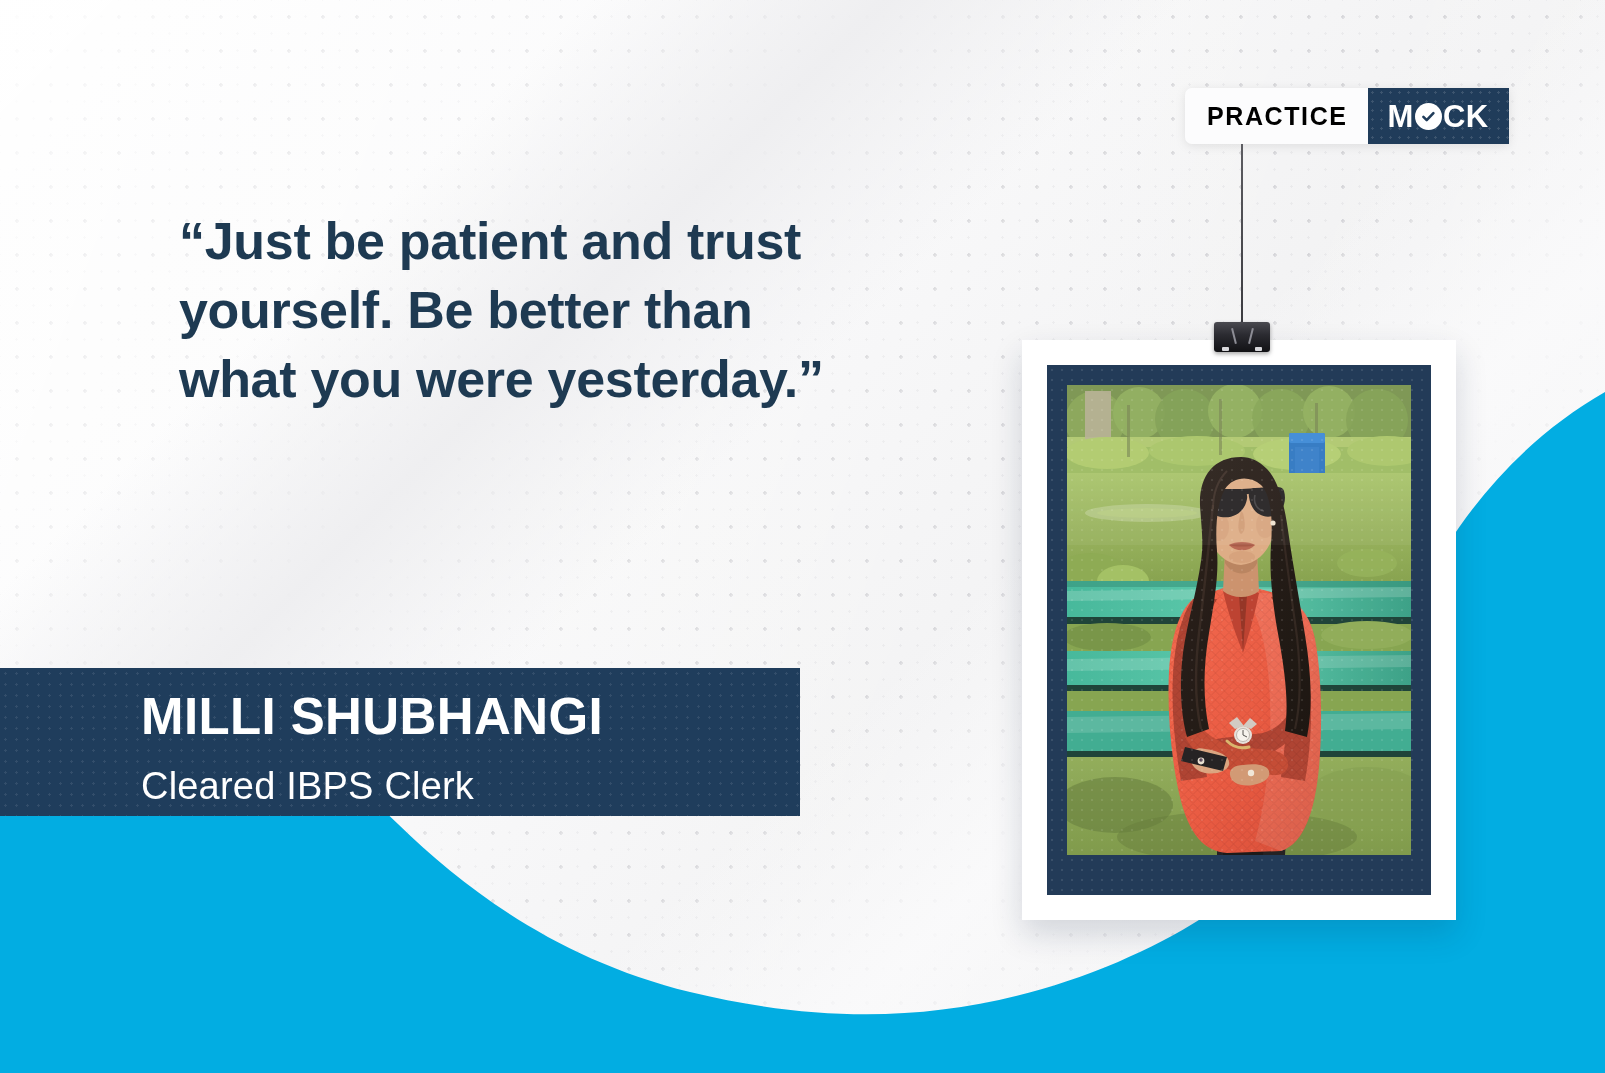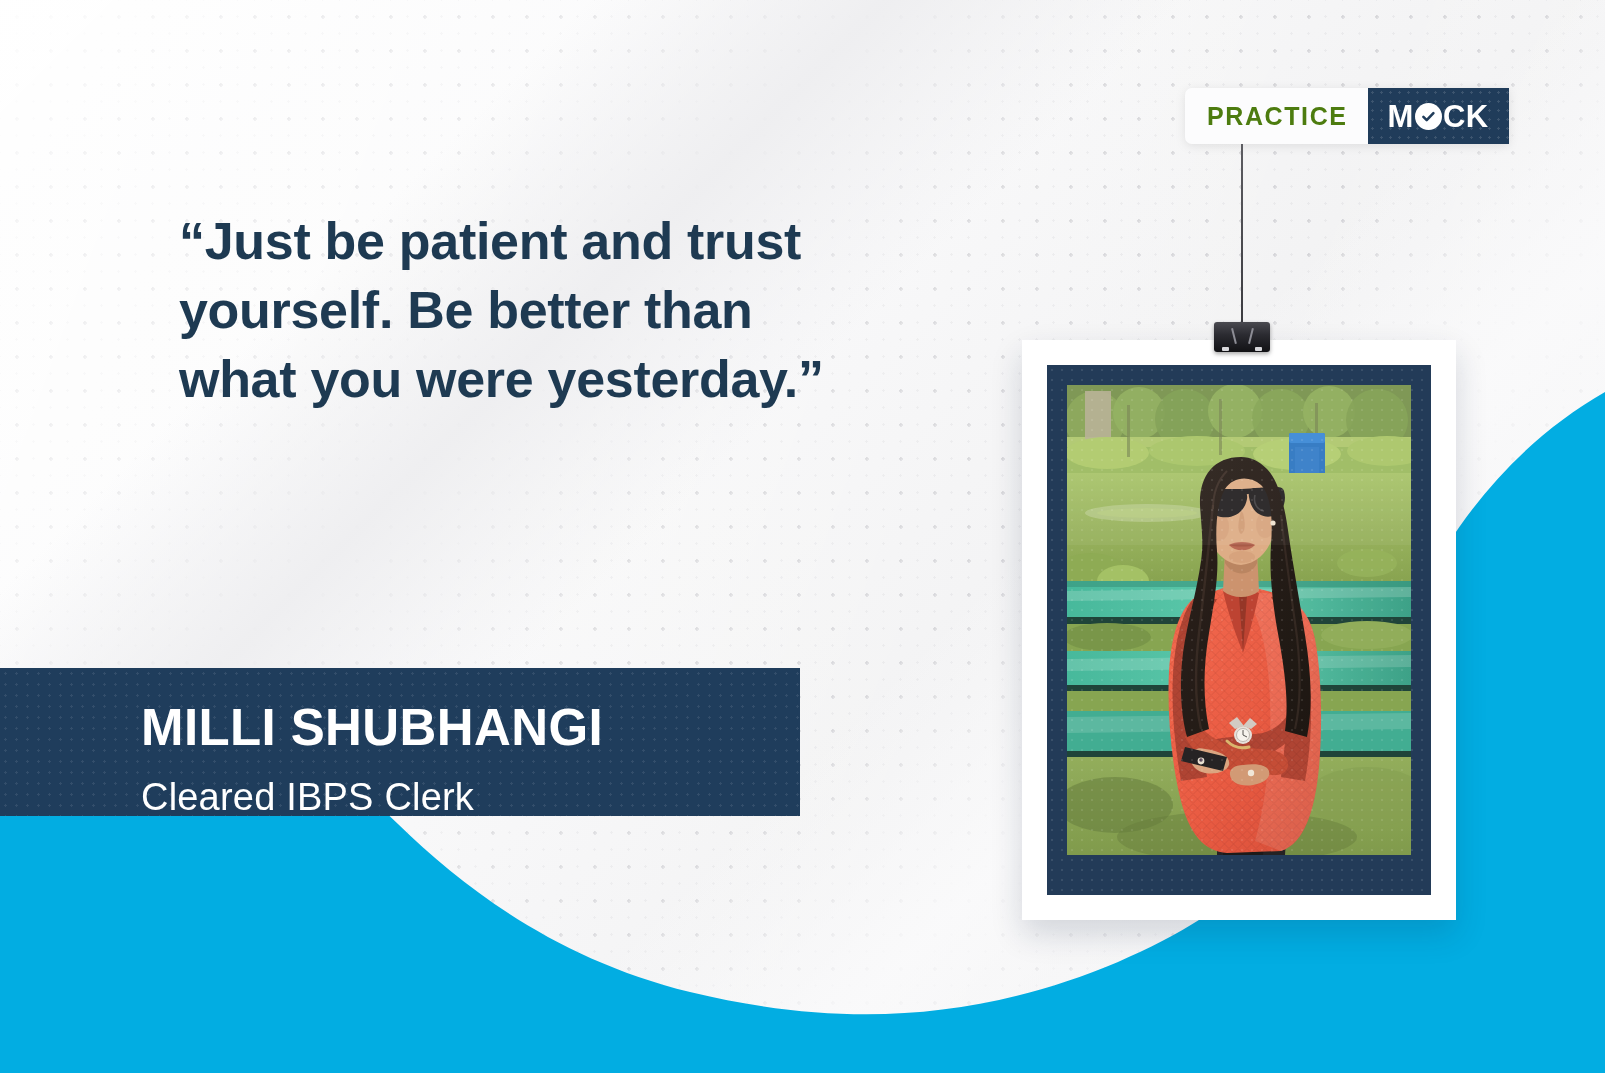--- a/index.html
+++ b/index.html
@@ -73,21 +73,21 @@
     position:absolute; left:1185px; top:88px;
     display:flex; align-items:stretch;
     height:56px;
     filter:drop-shadow(0 2px 5px rgba(0,0,0,0.09));
   }
   .logo-practice {
     background:#fcfcfd;
     border-radius:7px 0 0 7px;
     display:flex; align-items:center;
     padding:0 20px 0 22px;
-    color:#4d7c0f;
+    color:#000000;
     font-size:25px;
     font-weight:600;
     letter-spacing:1.6px;
   }
   .logo-mock {
     background:#203c5a;
     display:flex; align-items:center; gap:0;
     padding:0 20px 0 20px;
     position:relative;
     overflow:hidden;
@@ -174,21 +174,21 @@
   }
   .banner::after {
     content:"";
     position:absolute; inset:0;
     background-image:radial-gradient(circle, rgba(255,255,255,0.09) 1px, transparent 1.1px);
     background-size:11px 11px;
     pointer-events:none;
   }
   .banner-inner {
     position:relative; z-index:1;
-    padding-left:141px; padding-top:31px;
+    padding-left:141px; padding-top:20px;
   }
   .banner-name {
     color:#ffffff;
     font-size:51px;
     font-weight:800;
     letter-spacing:0.4px;
     line-height:1.12;
   }
   .banner-sub {
     color:#ffffff;

